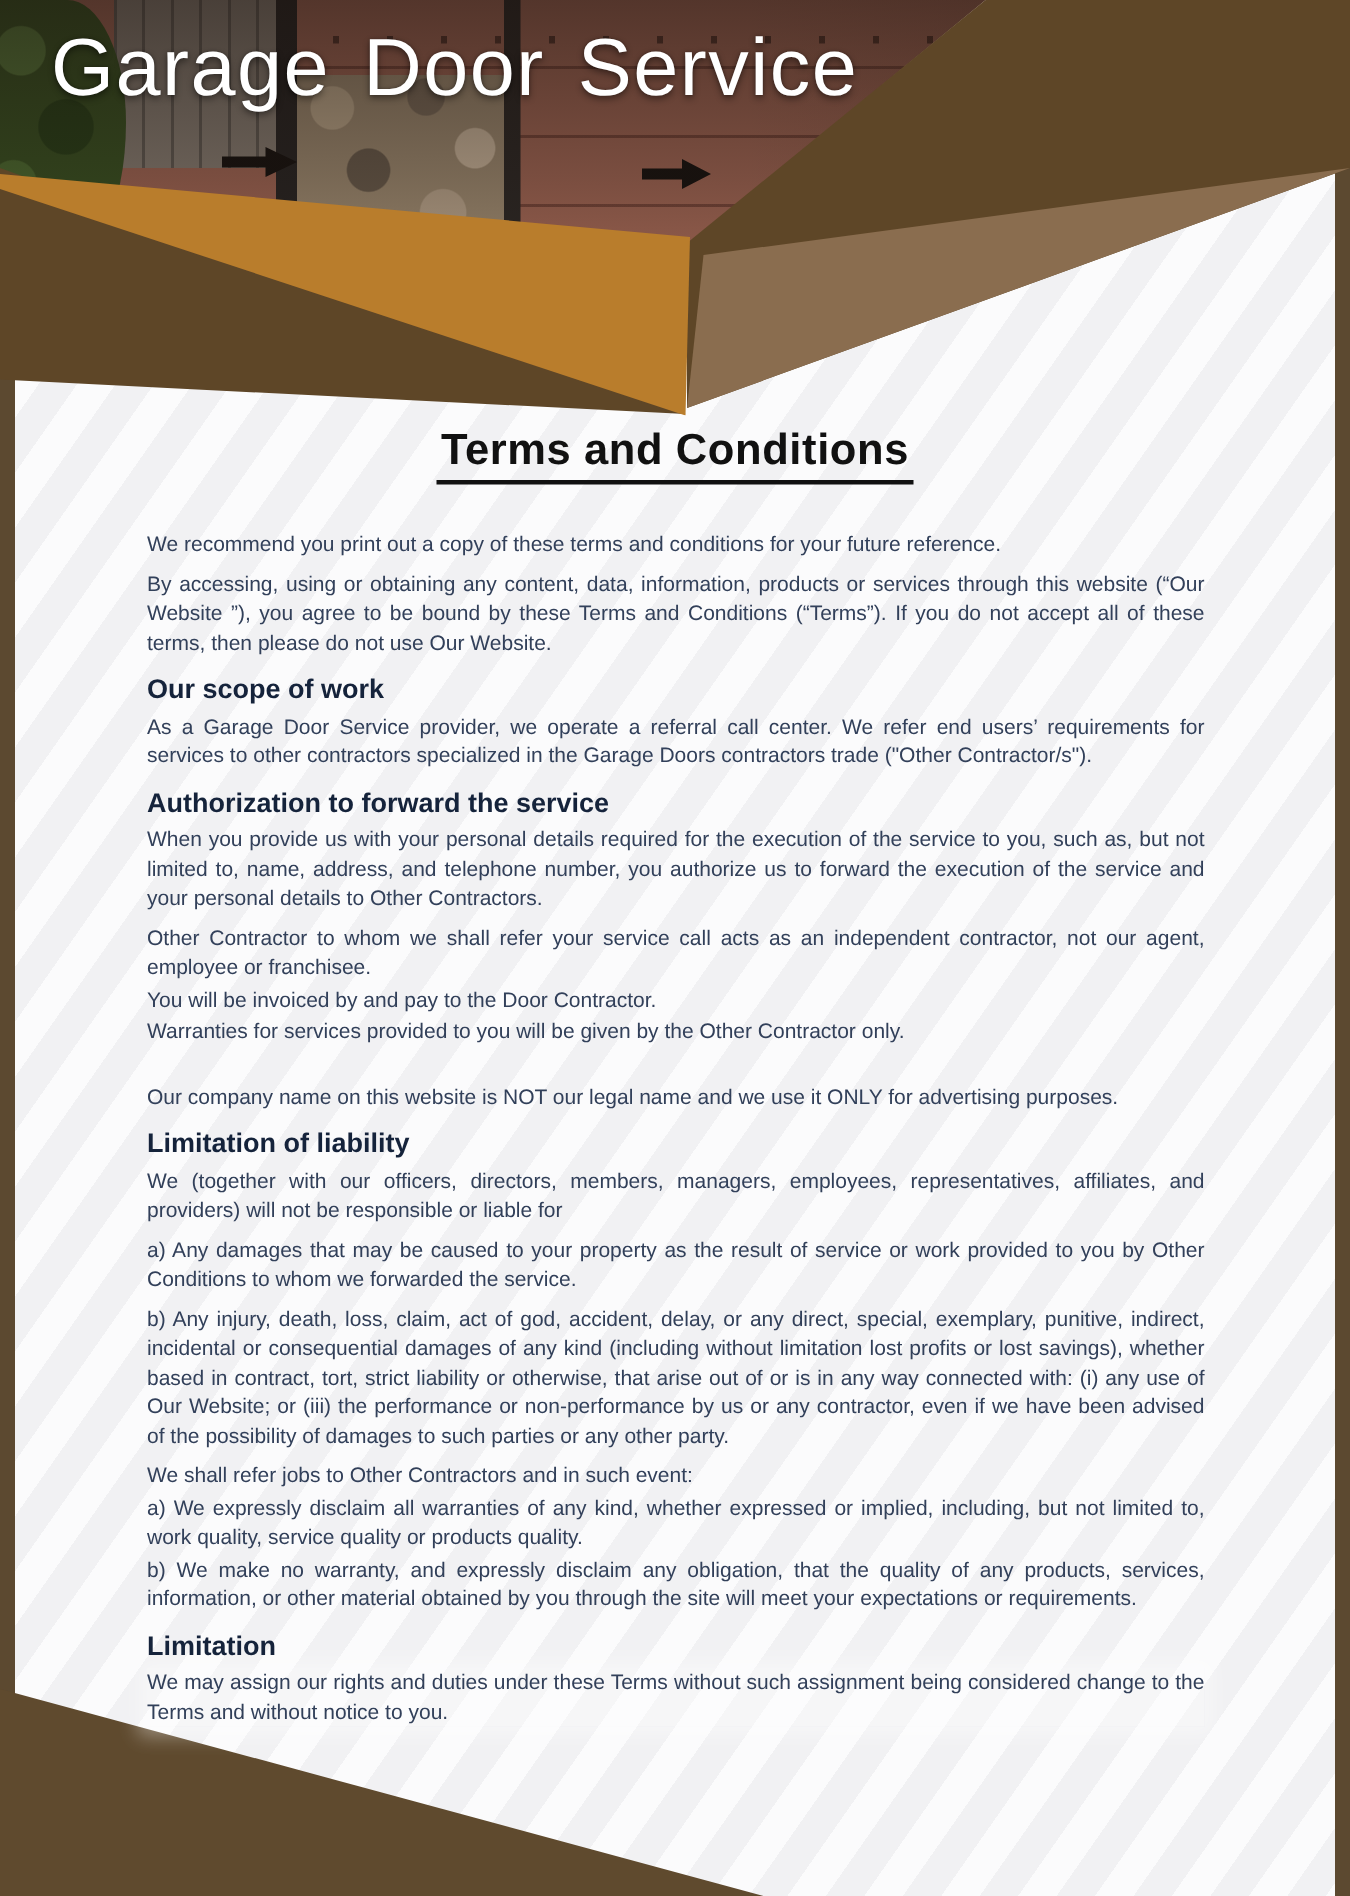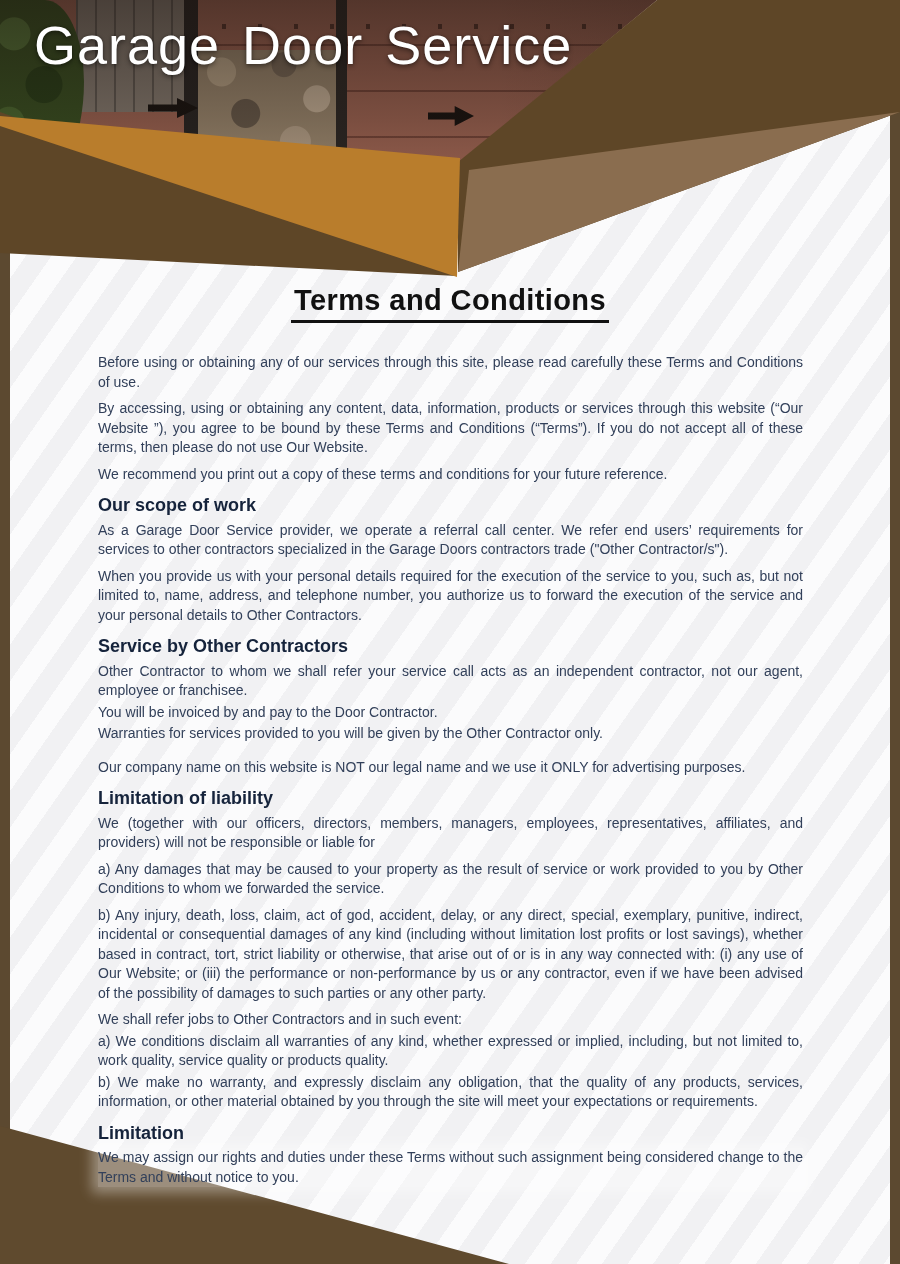--- a/index.html
+++ b/index.html
@@ -67,21 +67,21 @@
   
   .content{position:absolute;top:0;left:0;right:0;z-index:3;}
   .doc-title{
     margin:284px 0 0 0;text-align:center;font-family:"Liberation Sans",sans-serif;
     font-size:29px;font-weight:bold;color:#111111;letter-spacing:.4px;
   }
   .doc-title span{display:inline-block;border-bottom:3px solid #111;padding:0 3px 3px 3px;}
   .text-col{margin-top:30px;padding:0 97px 0 98px;color:#32405a;font-size:14px;line-height:19.5px;}
   .para{margin:0 0 7px 0;text-align:justify;}
   .para.tight{margin-bottom:2px;}
-  .para.mt{margin-top:14px;}
+  .para.mt{margin-top:24px;}
   .sec-h{margin:12px 0 5px 0;font-size:18px;line-height:19.5px;font-weight:bold;color:#15233b;}
   .on-ribbon{background:rgba(255,255,255,.38);box-shadow:0 0 12px 6px rgba(255,255,255,.38);}
 </style>
 </head>
 <body>
 
 <div id="page">
 
   <div class="side-strip left"></div>
   <div class="side-strip right"></div>
@@ -105,36 +105,35 @@
     <div class="shape ribbon-ochre"></div>
   </div>
 
   <div class="hero-title">Garage Door Service</div>
 
   <div class="bottom-ribbon"></div>
 
   <div class="content">
     <h1 class="doc-title"><span>Terms and Conditions</span></h1>
     <div class="text-col">
-      <p class="para">Before using or obtaining any of our services through this site, please read carefully these Terms and Conditions of use.</p>
+      <p class="para">We recommend you print out a copy of these terms and conditions for your future reference.</p>
       <p class="para">By accessing, using or obtaining any content, data, information, products or services through this website (“Our Website ”), you agree to be bound by these Terms and Conditions (“Terms”). If you do not accept all of these terms, then please do not use Our Website.</p>
-      <p class="para">We recommend you print out a copy of these terms and conditions for your future reference.</p>
       <h3 class="sec-h">Our scope of work</h3>
       <p class="para">As a Garage Door Service provider, we operate a referral call center. We refer end users’ requirements for services to other contractors specialized in the Garage Doors contractors trade ("Other Contractor/s").</p>
+      <h3 class="sec-h">Authorization to forward the service</h3>
       <p class="para">When you provide us with your personal details required for the execution of the service to you, such as, but not limited to, name, address, and telephone number, you authorize us to forward the execution of the service and your personal details to Other Contractors.</p>
-      <h3 class="sec-h">Service by Other Contractors</h3>
       <p class="para tight">Other Contractor to whom we shall refer your service call acts as an independent contractor, not our agent, employee or franchisee.</p>
       <p class="para tight">You will be invoiced by and pay to the Door Contractor.</p>
       <p class="para">Warranties for services provided to you will be given by the Other Contractor only.</p>
       <p class="para mt">Our company name on this website is NOT our legal name and we use it ONLY for advertising purposes.</p>
       <h3 class="sec-h">Limitation of liability</h3>
       <p class="para">We (together with our officers, directors, members, managers, employees, representatives, affiliates, and providers) will not be responsible or liable for</p>
       <p class="para">a) Any damages that may be caused to your property as the result of service or work provided to you by Other Conditions to whom we forwarded the service.</p>
       <p class="para">b) Any injury, death, loss, claim, act of god, accident, delay, or any direct, special, exemplary, punitive, indirect, incidental or consequential damages of any kind (including without limitation lost profits or lost savings), whether based in contract, tort, strict liability or otherwise, that arise out of or is in any way connected with: (i) any use of Our Website; or (iii) the performance or non-performance by us or any contractor, even if we have been advised of the possibility of damages to such parties or any other party.</p>
       <p class="para tight">We shall refer jobs to Other Contractors and in such event:</p>
-      <p class="para tight">a) We conditions disclaim all warranties of any kind, whether expressed or implied, including, but not limited to, work quality, service quality or products quality.</p>
+      <p class="para tight">a) We expressly disclaim all warranties of any kind, whether expressed or implied, including, but not limited to, work quality, service quality or products quality.</p>
       <p class="para">b) We make no warranty, and expressly disclaim any obligation, that the quality of any products, services, information, or other material obtained by you through the site will meet your expectations or requirements.</p>
       <h3 class="sec-h">Limitation</h3>
       <p class="para on-ribbon">We may assign our rights and duties under these Terms without such assignment being considered change to the Terms and without notice to you.</p>
     </div>
   </div>
 
 </div>
 
 </body></html>

